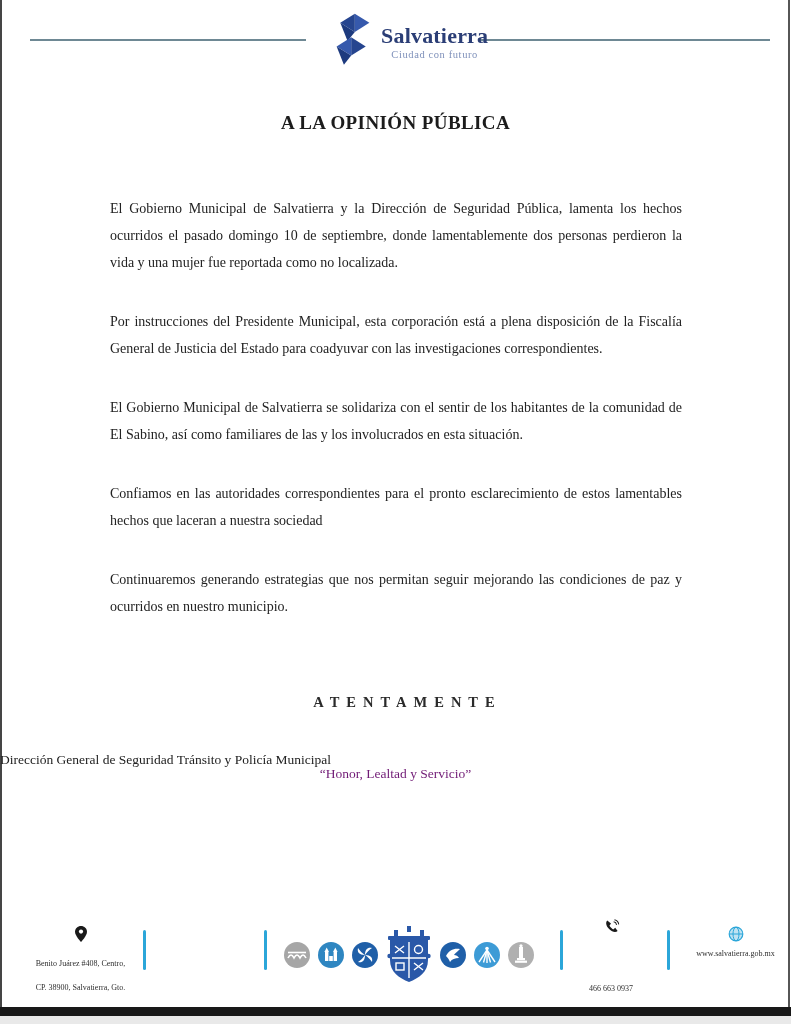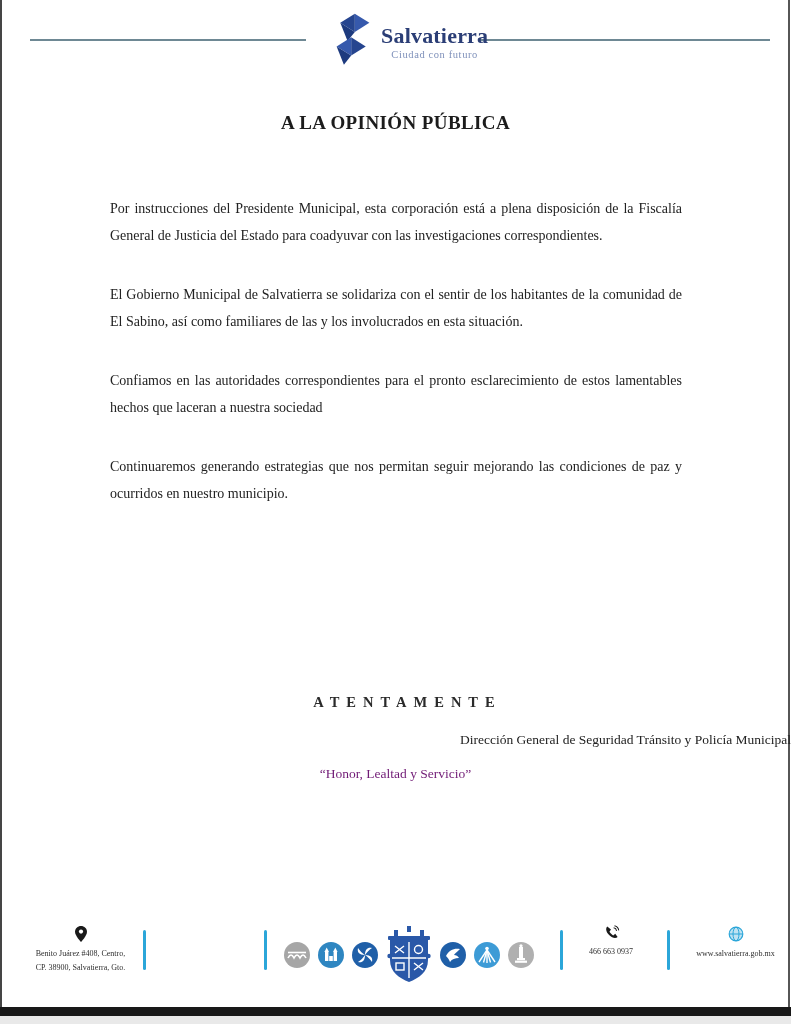--- a/index.html
+++ b/index.html
@@ -22,29 +22,29 @@
   .logo-tagline{font-size:10.5px;color:#7e90ba;margin-top:3px;letter-spacing:0.6px;}
   
   .doc-title{position:absolute;left:0;right:0;top:112px;text-align:center;
     font-size:19px;font-weight:bold;color:#1c1c1c;letter-spacing:0.4px;}
   
   .body-text{position:absolute;left:110px;width:572px;top:195px;}
   .body-text p{margin:0 0 32px 0;font-size:14px;line-height:27px;text-align:justify;color:#222;}
   
   .sig-salutation{position:absolute;left:0;right:0;top:694px;text-align:center;
     font-size:14.5px;font-weight:600;letter-spacing:7px;color:#2a2a2a;padding-left:24px;}
-  .sig-dept{position:absolute;left:0;right:0;top:732px;text-align:right;font-size:13.5px;color:#222;}
+  .sig-dept{position:absolute;left:0;right:0;top:752px;text-align:left;font-size:13.5px;color:#222;}
   .sig-motto{position:absolute;left:0;right:0;top:766px;text-align:center;font-size:13.5px;color:#701a75;}
   
   .footer{position:absolute;left:0;right:0;top:918px;height:70px;font-size:8px;color:#2e2e2e;}
   .f-col{position:absolute;display:flex;flex-direction:column;align-items:center;text-align:center;}
   .f-divider{position:absolute;top:12px;width:3px;height:40px;background:#2ba6d9;border-radius:2px;}
-  .f-addr{left:18px;width:125px;top:8px;}
+  .f-addr{left:18px;width:125px;top:8px;gap:10px;}
   .f-email{left:150px;width:112px;top:8px;}
-  .f-phone{left:572px;width:78px;top:6px;}
+  .f-phone{left:572px;width:78px;top:0;gap:43px;}
   .f-web{left:678px;width:115px;top:8px;}
   .f-col .f-icon{margin-bottom:5px;height:16px;display:flex;align-items:center;justify-content:center;}
   .f-line{line-height:14px;white-space:nowrap;}
   .emblems{position:absolute;left:283px;top:6px;width:252px;height:62px;
     display:flex;align-items:center;justify-content:center;gap:8px;}
   .emblem{flex:0 0 auto;display:flex;align-items:center;justify-content:center;}
 </style>
 </head>
 <body>
 
@@ -69,20 +69,21 @@
     </span>
     <span class="logo-text">
       <span class="logo-name">Salvatierra</span>
       <span class="logo-tagline">Ciudad con futuro</span>
     </span>
   </div>
 
   <div class="doc-title">A LA OPINIÓN PÚBLICA</div>
 
   <div class="body-text">
+    <p>El Gobierno Municipal de Salvatierra y la Dirección de Seguridad Pública, lamenta los hechos ocurridos el pasado domingo 10 de septiembre, donde lamentablemente dos personas perdieron la vida y una mujer fue reportada como no localizada.</p>
     <p>Por instrucciones del Presidente Municipal, esta corporación está a plena disposición de la Fiscalía General de Justicia del Estado para coadyuvar con las investigaciones correspondientes.</p>
     <p>El Gobierno Municipal de Salvatierra se solidariza con el sentir de los habitantes de la comunidad de El Sabino, así como familiares de las y los involucrados en esta situación.</p>
     <p>Confiamos en las autoridades correspondientes para el pronto esclarecimiento de estos lamentables hechos que laceran a nuestra sociedad</p>
     <p>Continuaremos generando estrategias que nos permitan seguir mejorando las condiciones de paz y ocurridos en nuestro municipio.</p>
   </div>
 
   <div class="sig-salutation">ATENTAMENTE</div>
   <div class="sig-dept">Dirección General de Seguridad Tránsito y Policía Municipal</div>
   <div class="sig-motto">“Honor, Lealtad y Servicio”</div>
 

